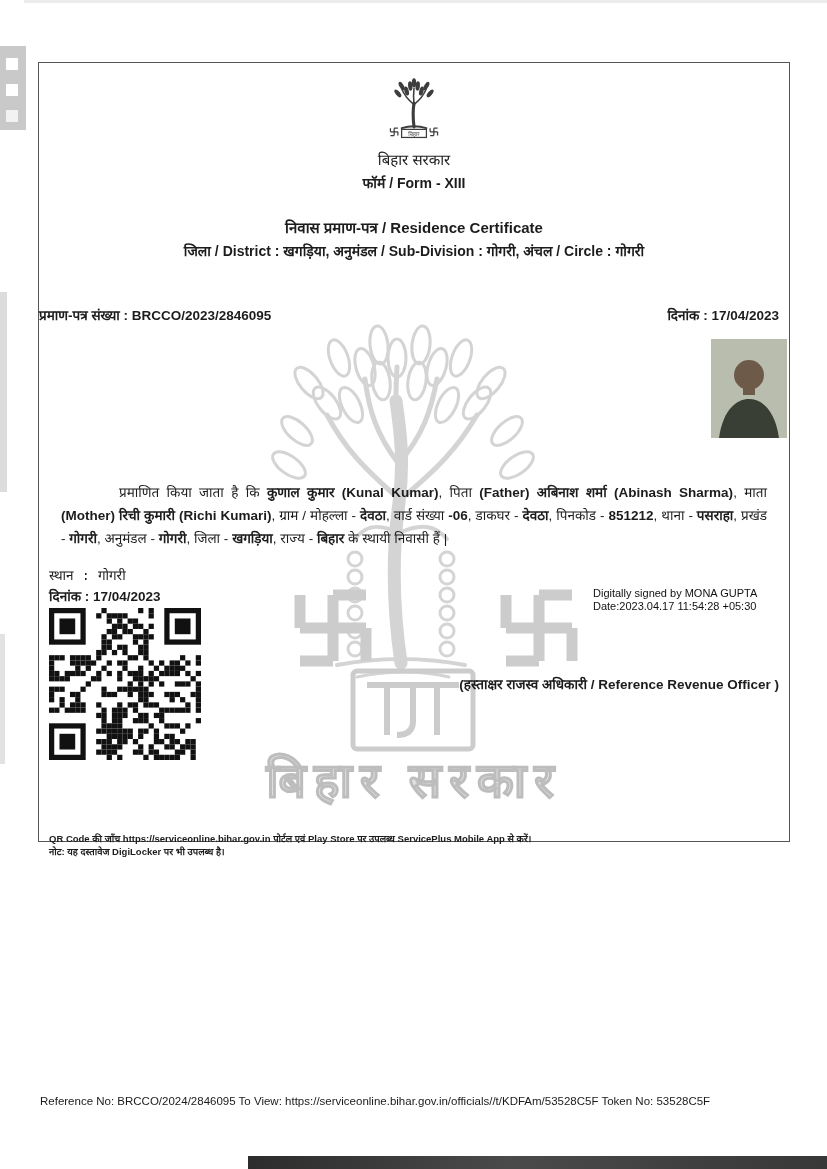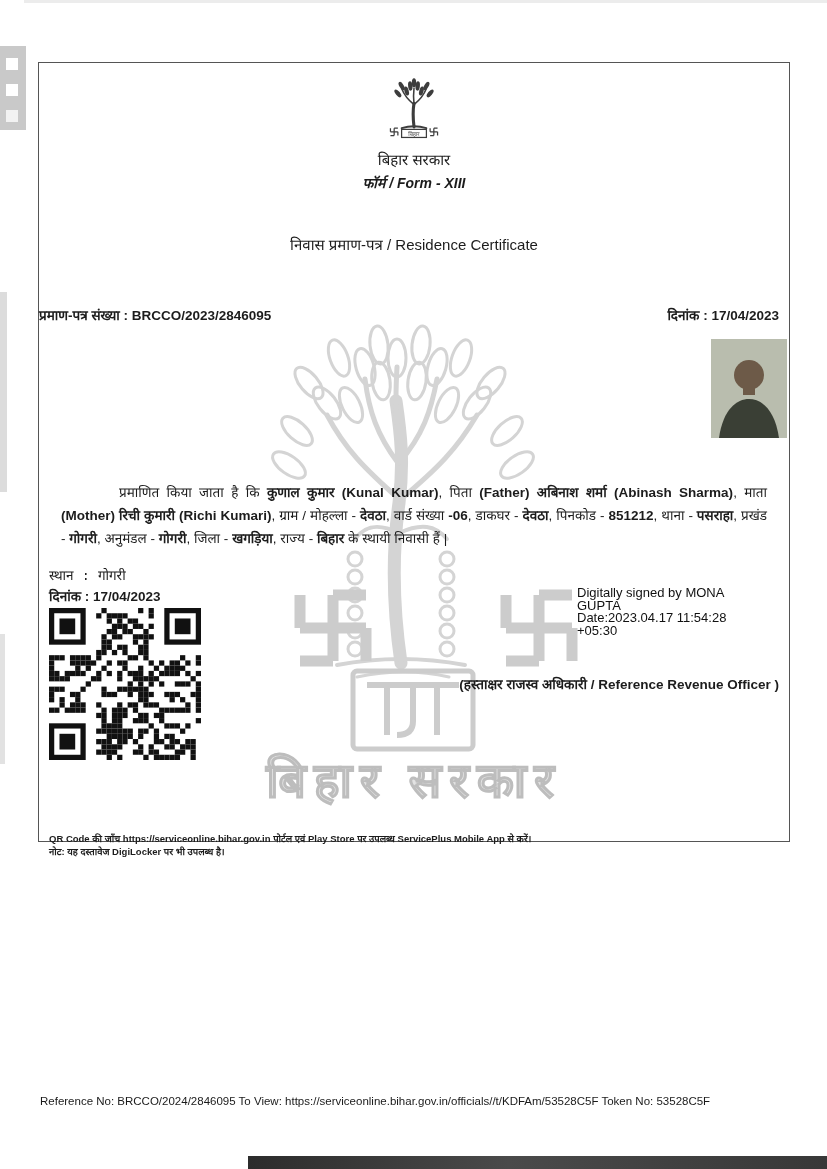--- a/index.html
+++ b/index.html
@@ -26,36 +26,36 @@
   .wm-svg  { position:absolute; left:0; top:0; width:750px; height:778px; z-index:0; pointer-events:none; }
   .wm-text { position:absolute; left:0; right:0; top:683px; z-index:0; text-align:center;
              font-size:48px; font-weight:700; letter-spacing:8px;
              color:#e3e3e3; -webkit-text-stroke:1.5px #bdbdbd; pointer-events:none; }
 
   
   .hdr { position:relative; z-index:1; text-align:center; }
   .emblem  { margin-top:9px; }
   .org-hi  { font-size:15px; margin-top:1px; }
   .org-en  { font-size:17px; font-weight:700; margin-top:4px; }
-  .form-line { font-size:14px; font-weight:700; margin-top:4px;font-style:italic; }
-  .title   { font-size:15px; font-weight:400; margin-top:42px; }
+  .form-line { font-size:14px; font-weight:700; margin-top:4px; }
+  .title   { font-size:15px; font-weight:700; margin-top:25px; }
   .jurisdiction { font-size:14px; font-weight:700; margin-top:4px; }
 
   
   .meta-row { position:absolute; z-index:1; left:0; right:10px; top:243px;
               display:flex; justify-content:space-between; font-size:13.5px; font-weight:700; }
   .photo { position:absolute; z-index:1; right:2px; top:276px; width:76px; height:99px;
            background:linear-gradient(#c9cdbf,#aeb2a2); overflow:hidden; }
   .body-text { position:absolute; z-index:1; left:10px; right:10px; top:406px; margin:12px;
                font-size:13.5px; line-height:23px; text-align:justify; text-indent:58px; }
   .place      { position:absolute; z-index:1; left:10px; top:503px; font-size:13.5px;font-family:Liberation Mono, monospace; }
   .issue-date { position:absolute; z-index:1; left:10px; top:524px; font-size:13.5px; font-weight:700; }
   .qr   { position:absolute; z-index:1; left:10px; top:545px; width:152px; height:152px; background:#fff; }
-  .dsign { position:absolute; z-index:1; right:22px; top:524px; width:190px;
-           font-size:13px; line-height:12.5px; color:#111; }
+  .dsign { position:absolute; z-index:1; right:6px; top:524px; width:190px;
+           font-size:11px; line-height:12.5px; color:#111; }
   .sign-caption { position:absolute; z-index:1; right:10px; top:612px; font-size:13.5px; font-weight:700; }
   .notes { position:absolute; z-index:1; left:10px; top:733px; font-size:9.5px; font-weight:700; line-height:13px;margin-top:36px; }
   b { font-weight:700; }
 </style>
 </head>
 <body>
 
 <div class="page">
 
   <div class="art-top"></div>
@@ -151,20 +151,21 @@
             <path d="M12,96 h12 M18,90 v12 M18,90 h6 M24,96 v6 M18,102 h-6 M12,96 v-6"></path>
             <path d="M76,96 h12 M82,90 v12 M82,90 h6 M88,96 v6 M82,102 h-6 M76,96 v-6"></path>
           </g>
           <rect x="30" y="92" width="40" height="13" fill="#ffffff" stroke="#3d3d3d" stroke-width="2"></rect>
           <text x="50" y="102" font-size="9" text-anchor="middle" fill="#3d3d3d">बिहार</text>
         </svg>
       </div>
       <div class="org-hi">बिहार सरकार</div>
       <div class="form-line">फॉर्म / Form - XIII</div>
       <div class="title">निवास प्रमाण-पत्र / Residence Certificate</div>
+      <div class="jurisdiction">जिला / District : खगड़िया, अनुमंडल / Sub-Division : गोगरी, अंचल / Circle : गोगरी</div>
     </div>
 
     <div class="meta-row">
       <div>
         <span>प्रमाण-पत्र संख्या :</span>
         <span>BRCCO/2023/2846095</span>
       </div>
       <div>
         <span>दिनांक :</span>
         <span>17/04/2023</span>

